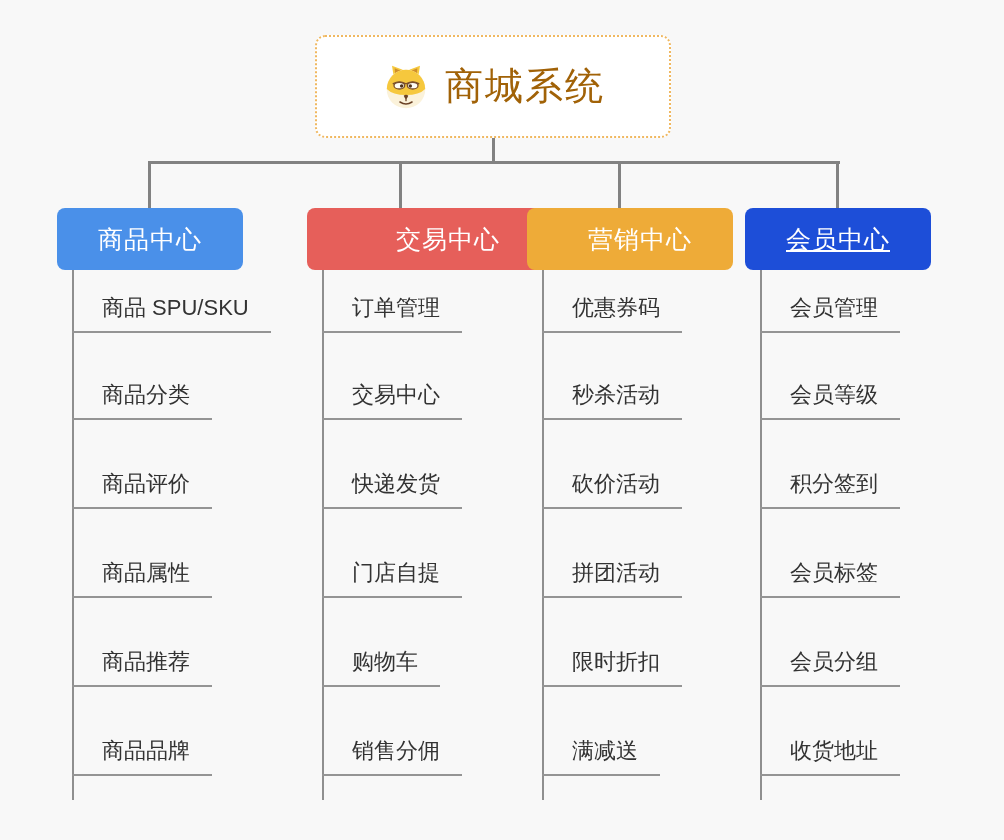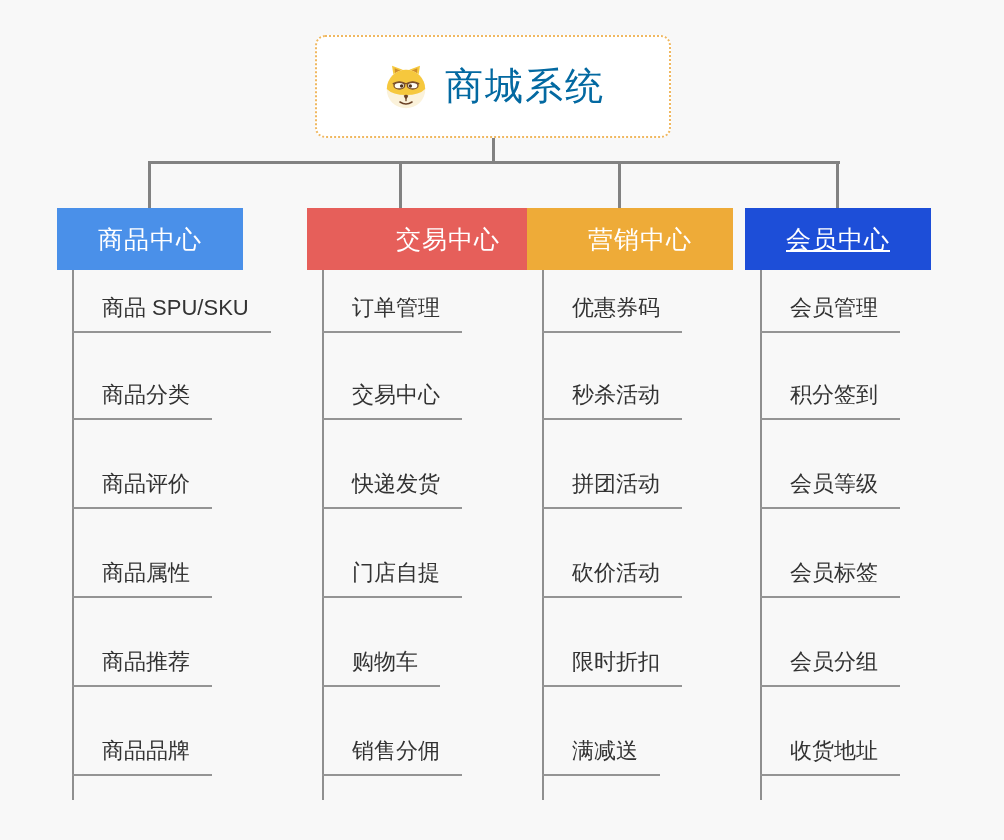--- a/index.html
+++ b/index.html
@@ -10,33 +10,33 @@
   }
   .stage{position:relative;width:1004px;height:840px;background:#f8f8f8;}
 
   
   .root-node{
     position:absolute;left:315px;top:35px;width:356px;height:103px;
     background:#ffffff;border:2px dotted #f0b860;border-radius:10px;
     box-sizing:border-box;
     display:flex;align-items:center;justify-content:center;gap:14px;
   }
-  .root-label{font-size:38px;letter-spacing:2px;color:#0369a1;font-weight:500;}
+  .root-label{font-size:38px;letter-spacing:2px;color:#a16207;font-weight:500;}
   .root-icon{width:50px;height:48px;flex:0 0 auto;}
 
   
   .conn{position:absolute;background:#828282;}
   .conn-stem {left:492px;top:138px;width:3px;height:25px;}
   .conn-hbar {left:148px;top:161px;width:692px;height:3px;}
   .conn-drop {top:161px;width:3px;height:48px;}
   .drop-1{left:148px;} .drop-2{left:399px;} .drop-3{left:618px;} .drop-4{left:836px;}
 
   
   .branch-box{
-    position:absolute;top:208px;width:186px;height:62px;border-radius:0;
+    position:absolute;top:208px;width:186px;height:62px;border-radius:8px;
     color:#ffffff;font-size:25px;letter-spacing:1px;
     display:flex;align-items:center;justify-content:center;
     cursor:pointer;
   }
   .bpos-1{left:57px;} .bpos-2{left:307px;padding-left:48px;} .bpos-3{left:527px;padding-left:20px;} .bpos-4{left:745px;}
 
   
   .trunk{position:absolute;top:270px;width:2px;height:530px;background:#8f8f8f;}
   .tpos-1{left:72px;} .tpos-2{left:322px;} .tpos-3{left:542px;} .tpos-4{left:760px;}
 
@@ -142,46 +142,46 @@
   </div>
   <div class="trunk tpos-3"></div>
   <div class="column cpos-3">
     <div class="leaf">
         <span class="leaf-label">优惠券码</span>
       </div>
     <div class="leaf">
         <span class="leaf-label">秒杀活动</span>
       </div>
     <div class="leaf">
-        <span class="leaf-label">拼团活动</span>
+        <span class="leaf-label">砍价活动</span>
       </div>
     <div class="leaf">
-        <span class="leaf-label">砍价活动</span>
+        <span class="leaf-label">拼团活动</span>
       </div>
     <div class="leaf">
         <span class="leaf-label">限时折扣</span>
       </div>
     <div class="leaf">
         <span class="leaf-label">满减送</span>
       </div>
   </div>
 
   <div class="branch-box bpos-4" style="background-color: #1d4ed8; text-decoration: underline;">
     <span>会员中心</span>
   </div>
   <div class="trunk tpos-4"></div>
   <div class="column cpos-4">
     <div class="leaf">
         <span class="leaf-label">会员管理</span>
       </div>
     <div class="leaf">
-        <span class="leaf-label">积分签到</span>
+        <span class="leaf-label">会员等级</span>
       </div>
     <div class="leaf">
-        <span class="leaf-label">会员等级</span>
+        <span class="leaf-label">积分签到</span>
       </div>
     <div class="leaf">
         <span class="leaf-label">会员标签</span>
       </div>
     <div class="leaf">
         <span class="leaf-label">会员分组</span>
       </div>
     <div class="leaf">
         <span class="leaf-label">收货地址</span>
       </div>

